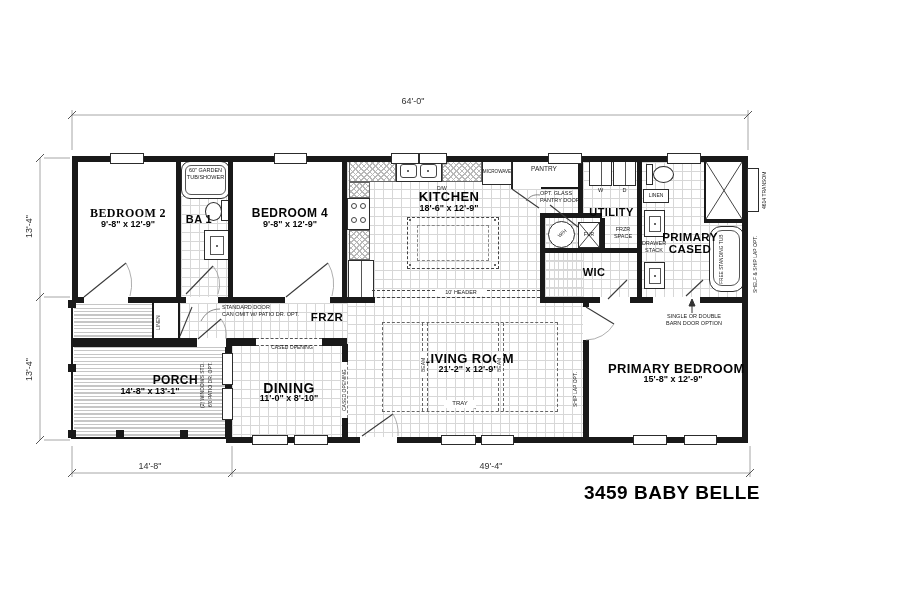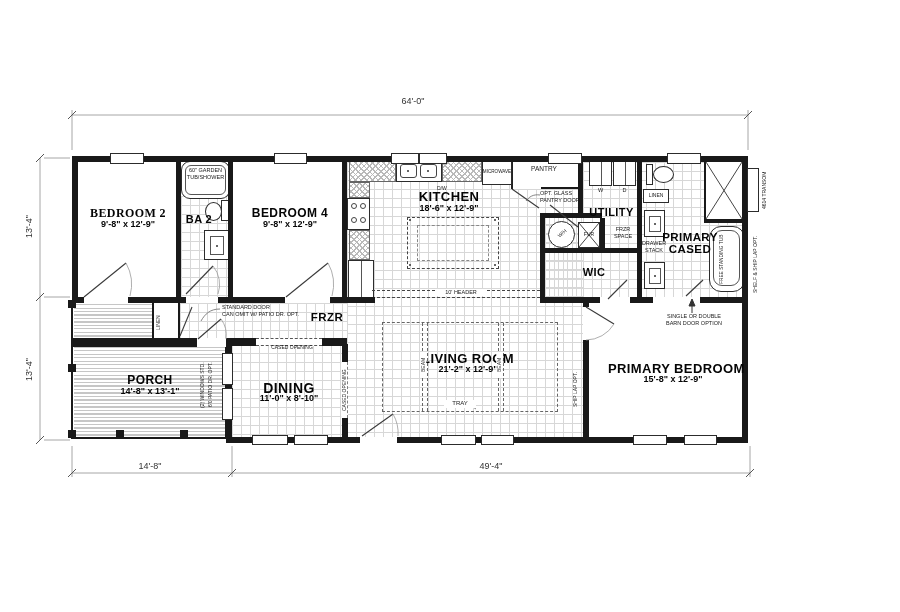--- a/index.html
+++ b/index.html
@@ -240,30 +240,30 @@
       <line x1="692" y1="313" x2="692" y2="304"></line>
         <polygon points="689,306 695,306 692,299"></polygon>
     </g>
     <path d="M220,309 C210,309 205,314 201,321" stroke="#666" fill="none" stroke-width="0.8"></path>
     <path d="M468,404 L476,409" stroke="#666" stroke-width="0.8"></path>
     <path d="M540,195 C533,194 529,197 526,201" stroke="#666" fill="none" stroke-width="0.8"></path>
   </svg>
 
   <span class="lbl" style="left:80px;top:206px;width:96px;font-size:12px;font-family:Liberation Serif, serif;">BEDROOM 2</span>
   <span class="sz" style="left:80px;top:219px;width:96px;">9'-8" x 12'-9"</span>
-  <span class="lbl" style="left:181px;top:213px;width:36px;font-size:11px;">BA 2</span>
+  <span class="lbl" style="left:181px;top:213px;width:36px;font-size:11px;">BA 1</span>
   <span class="lbl" style="left:240px;top:206px;width:100px;font-size:12px;">BEDROOM 4</span>
   <span class="sz" style="left:240px;top:219px;width:100px;">9'-8" x 12'-9"</span>
   <span class="lbl" style="left:399px;top:189px;width:100px;font-size:13px;">KITCHEN</span>
   <span class="sz" style="left:399px;top:203px;width:100px;">18'-6" x 12'-9"</span>
   <span class="lbl" style="left:584px;top:206px;width:55px;font-size:11px;">UTILITY</span>
   <span class="lbl" style="left:658px;top:231px;width:64px;font-size:11.5px;line-height:12px;white-space:normal;">PRIMARY CASED</span>
   <span class="lbl" style="left:570px;top:266px;width:48px;font-size:11px;">WIC</span>
   <span class="lbl" style="left:305px;top:311px;width:44px;font-size:11.5px;">FRZR</span>
-  <span class="lbl" style="left:102px;top:373px;width:96px;font-size:12px;">PORCH</span>
+  <span class="lbl" style="left:102px;top:373px;width:96px;font-size:12px;text-align:right;">PORCH</span>
   <span class="sz" style="left:102px;top:386px;width:96px;">14'-8" x 13'-1"</span>
   <span class="lbl" style="left:241px;top:380px;width:96px;font-size:14px;">DINING</span>
   <span class="sz" style="left:241px;top:393px;width:96px;">11'-0" x 8'-10"</span>
   <span class="lbl" style="left:406px;top:351px;width:124px;font-size:13px;">LIVING ROOM</span>
   <span class="sz" style="left:406px;top:364px;width:124px;">21'-2" x 12'-9"</span>
   <span class="lbl" style="left:608px;top:361px;width:130px;font-size:13px;">PRIMARY BEDROOM</span>
   <span class="sz" style="left:608px;top:374px;width:130px;">15'-8" x 12'-9"</span>
 
   <span class="nt ctr" style="left:183px;top:167px;width:45px;font-size:5.5px;">60" GARDEN</span>
   <span class="nt ctr" style="left:183px;top:174px;width:45px;font-size:5.5px;">TUB/SHOWER</span>
@@ -298,14 +298,15 @@
   <span class="nt ctr" style="left:652px;top:313px;width:84px;font-size:5.5px;">SINGLE OR DOUBLE</span>
   <span class="nt ctr" style="left:652px;top:320px;width:84px;font-size:5.5px;">BARN DOOR OPTION</span>
   <span class="nt vt ctr" style="left:199px;top:356px;height:58px;font-size:5px;">(2) WINDOWS STD.</span>
   <span class="nt vt ctr" style="left:207px;top:356px;height:58px;font-size:5px;">6'0 PATIO DR. OPT.</span>
 
   <span class="dim" style="left:358px;top:96px;width:110px;">64'-0"</span>
   <span class="dim vt" style="left:24px;top:198px;height:58px;">13'-4"</span>
   <span class="dim vt" style="left:24px;top:341px;height:58px;">13'-4"</span>
   <span class="dim" style="left:105px;top:461px;width:90px;">14'-8"</span>
   <span class="dim" style="left:446px;top:461px;width:90px;">49'-4"</span>
+  <span class="title" style="left:560px;top:482px;width:200px;">3459 BABY BELLE</span>
 
 </div>
 
 </body></html>

